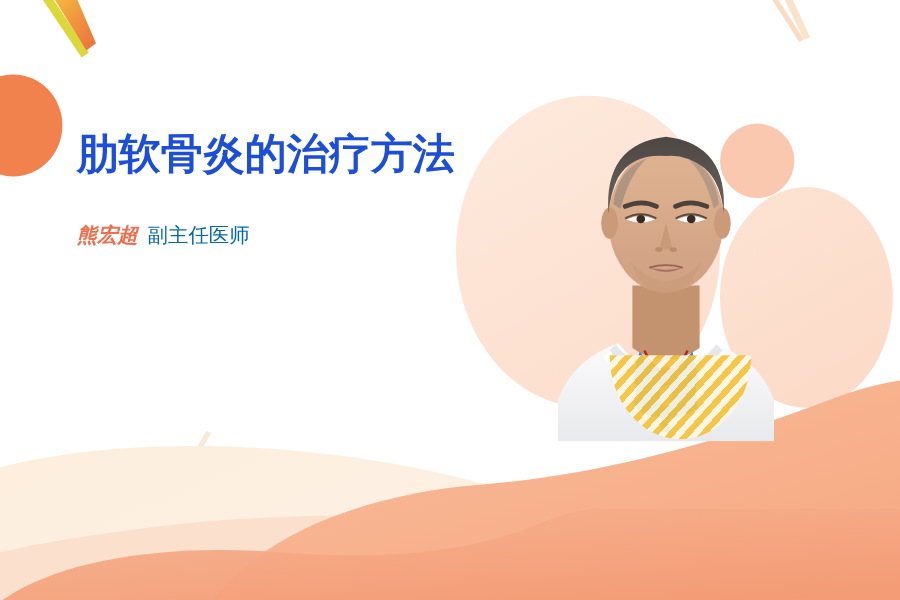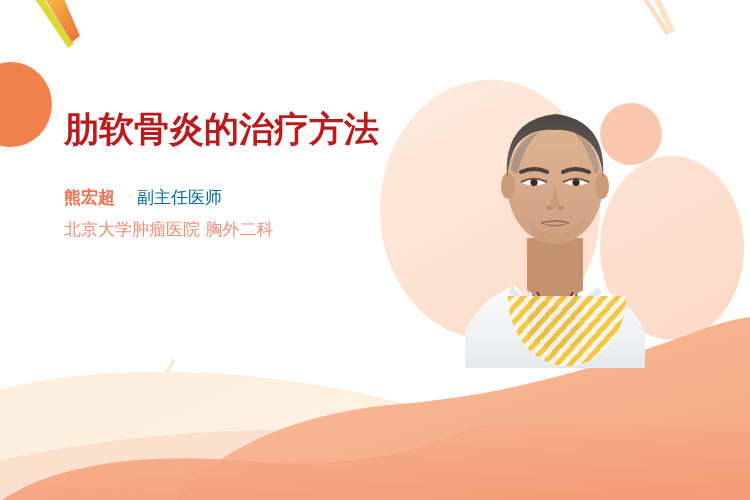--- a/index.html
+++ b/index.html
@@ -73,39 +73,40 @@
   .text-block {
     position: absolute;
     left: 64px;
     top: 110px;
     width: 350px;
   }
   .title {
     font-size: 35px;
     line-height: 1.12;
     font-weight: 700;
-    color: #b91c1c;
+    color: #1d4ed8;
     letter-spacing: 0px;
     margin: 0;
     font-family: "DejaVu Sans", "Liberation Sans", sans-serif;
   }
   .meta {
     margin-top: 32px;
   }
   .meta-line {
     font-size: 17px;
     line-height: 1.9;
     color: #ec8f77;
     white-space: nowrap;
     font-family: "DejaVu Sans", "Liberation Sans", sans-serif;
   }
   .doc-name {
     color: #ec7050;
     font-weight: 700;
-    margin-right: 22px;
+    margin-right: 8px;
+    font-style: italic;
   }
   .doc-role { color: #0369a1; }
 </style>
 </head>
 <body>
 
 <div id="card">
 
   <div class="bg-layer">
 
@@ -247,17 +248,16 @@
 
   <div class="stripe-half"></div>
 
   <div class="text-block">
     <h1 class="title">肋软骨炎的治疗方法</h1>
 
     <div class="meta">
       <div class="meta-line">
         <span class="doc-name">熊宏超</span><span class="doc-role">副主任医师</span>
       </div>
-      <div class="meta-line">北京大学肿瘤医院  胸外二科</div>
     </div>
   </div>
 
 </div>
 
 </body></html>

